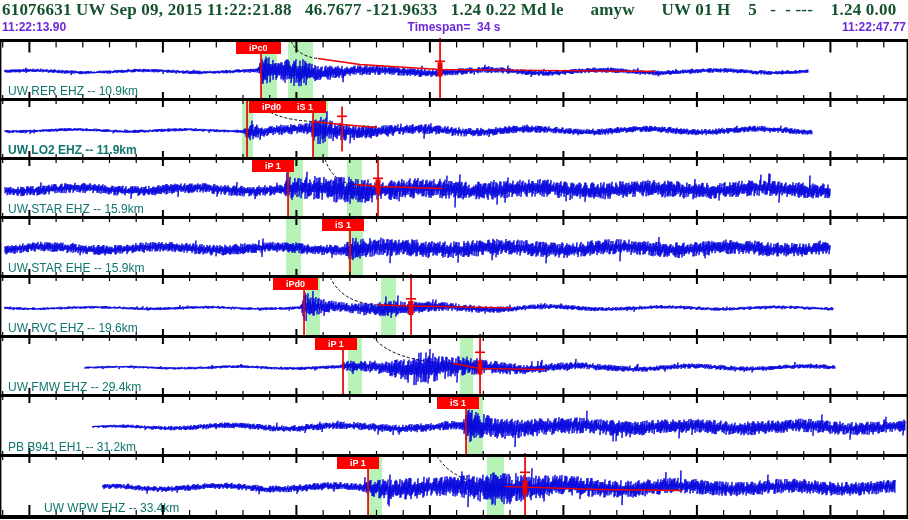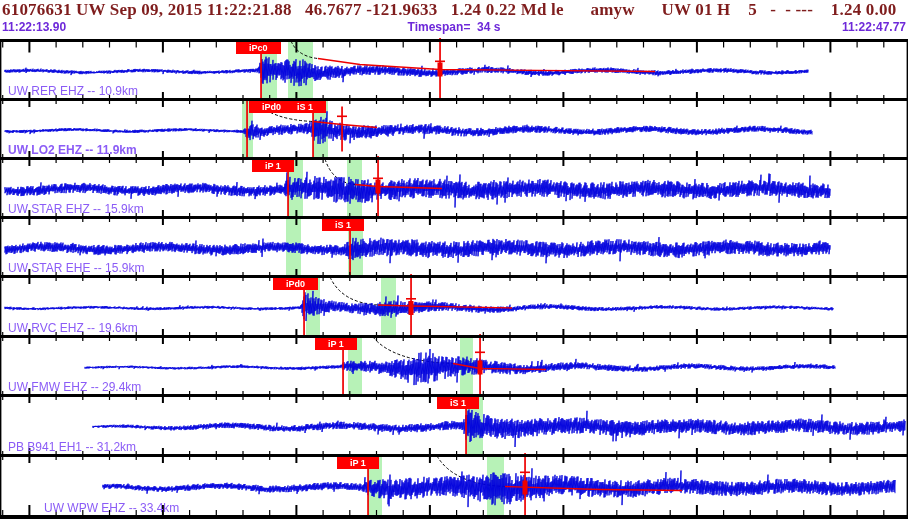--- a/index.html
+++ b/index.html
@@ -1,27 +1,27 @@
 <!DOCTYPE html>
 <html><head>
 <meta charset="utf-8">
 <style>
   html,body{margin:0;padding:0;background:#fff;}
   .app{position:relative;width:908px;height:520px;background:#ffffff;overflow:hidden;
        font-family:"Liberation Sans",sans-serif;}
-  .h1{position:absolute;top:0;left:2px;width:906px;color:#7f1d1d;
+  .h1{position:absolute;top:0;left:2px;width:906px;color:#14532d;
       font-family:"Liberation Serif",serif;font-weight:bold;font-size:17px;
       line-height:19px;white-space:pre;letter-spacing:0.2px;}
   .h2{position:absolute;top:19px;left:0;width:908px;height:17px;color:#6d28d9;
       font-weight:bold;font-size:12px;line-height:16px;}
   .h2-left{position:absolute;left:2px;top:0;}
   .h2-center{position:absolute;left:0;top:0;width:100%;text-align:center;white-space:pre;}
   .h2-right{position:absolute;right:2px;top:0;}
   #plot{position:absolute;left:0;top:0;}
-  .trace-label{position:absolute;color:#8b5cf6;font-size:12px;line-height:13px;white-space:pre;}
+  .trace-label{position:absolute;color:#0f766e;font-size:12px;line-height:13px;white-space:pre;}
   .pick-box{position:absolute;background:#ff0000;color:#ffffff;font-weight:bold;
             font-size:9px;line-height:12px;height:12px;padding:0 13px;white-space:pre;}
 </style>
 </head>
 <body>
 
 <div class="app">
   <div class="h1">61076631 UW Sep 09, 2015 11:22:21.88   46.7677 -121.9633   1.24 0.22 Md le      amyw      UW 01 H    5   -  - ---    1.24 0.00</div>
   <div class="h2">
     <span class="h2-left">11:22:13.90</span>

